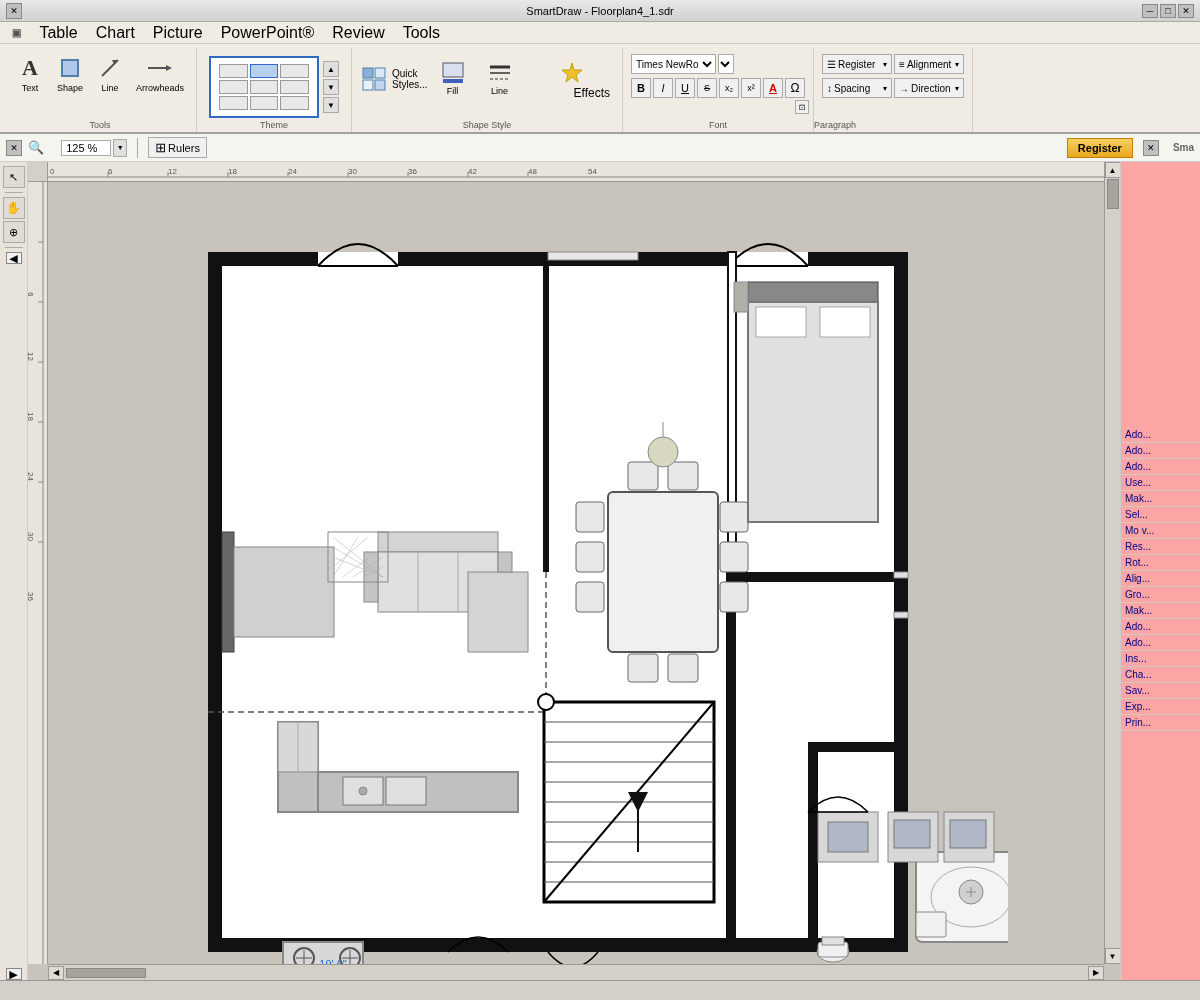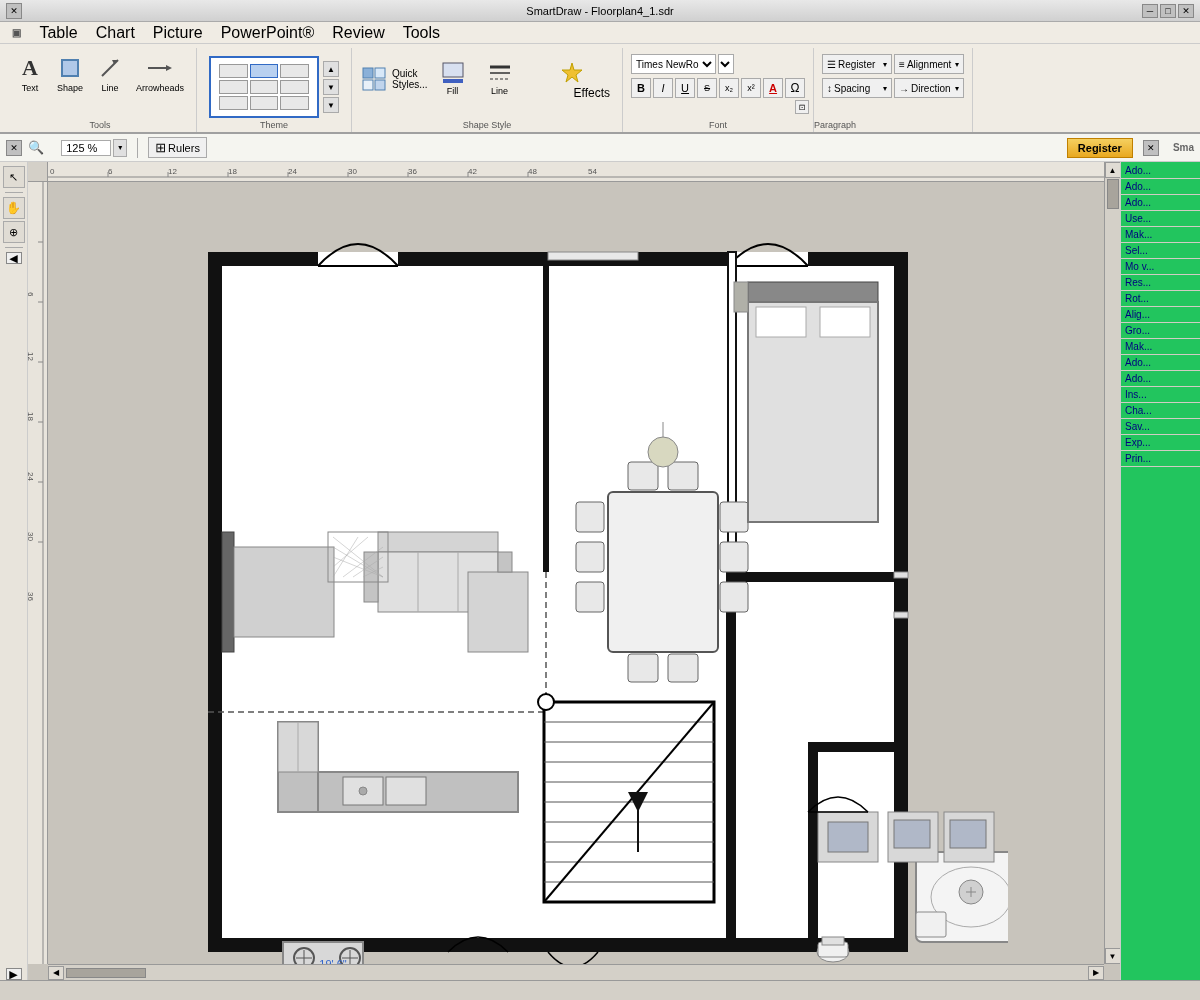--- a/index.html
+++ b/index.html
@@ -305,26 +305,27 @@
       left: 20px;
       right: 16px;
       bottom: 16px;
       background: #c8c4bc;
       overflow: hidden;
     }
 
     
     #right-panel {
       width: 80px;
-      background: #22c55e;
+      background: #fca5a5;
       border-left: 1px solid #ccc;
       display: flex;
       flex-direction: column;
-      padding-top: 1px;
+      padding-top: 16px;
       overflow: hidden;
+      justify-content: center;
     }
     .right-panel-item {
       padding: 2px 4px;
       font-size: 10px;
       color: #000080;
       cursor: pointer;
       border-bottom: 1px solid #d0ccc4;
       white-space: nowrap;
       overflow: hidden;
     }

